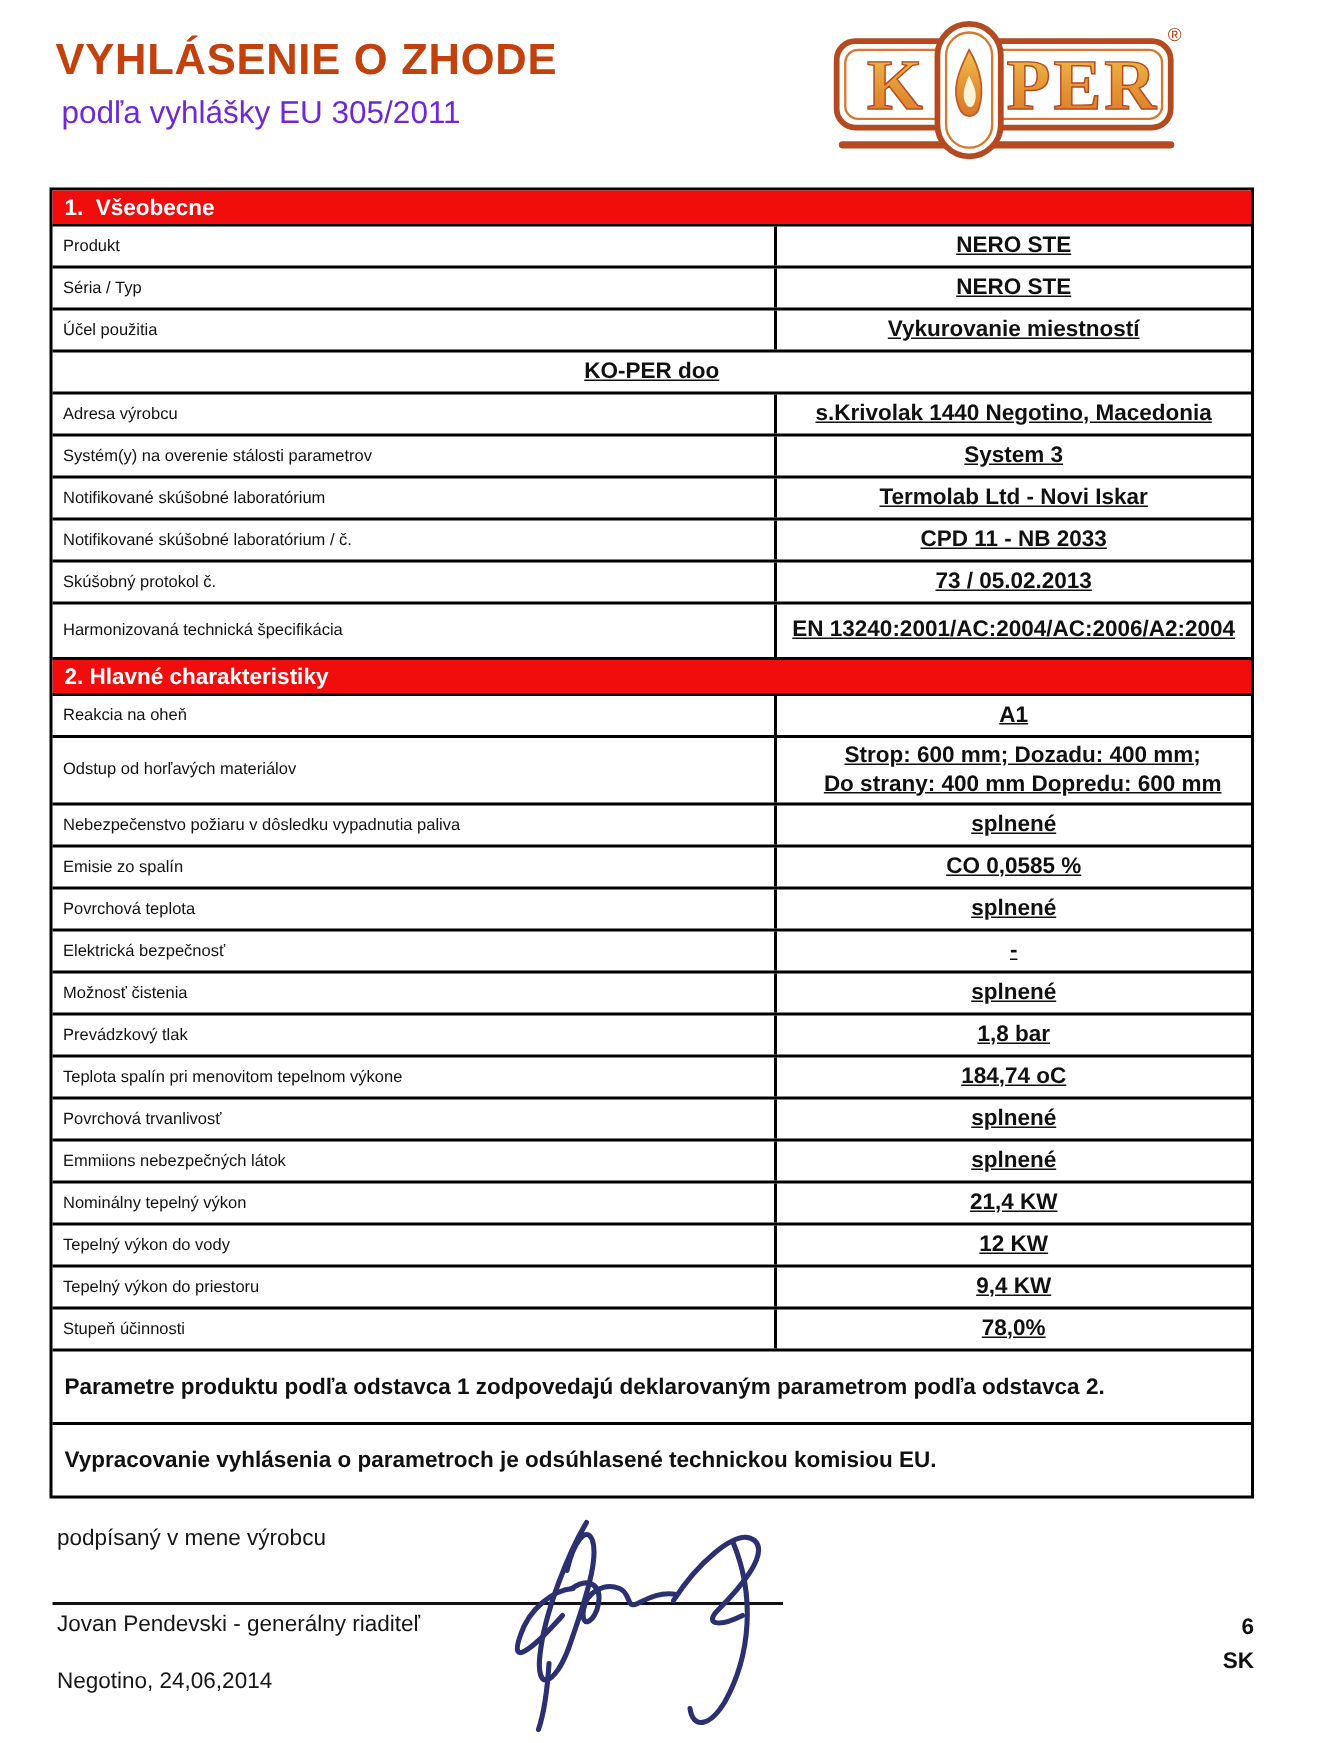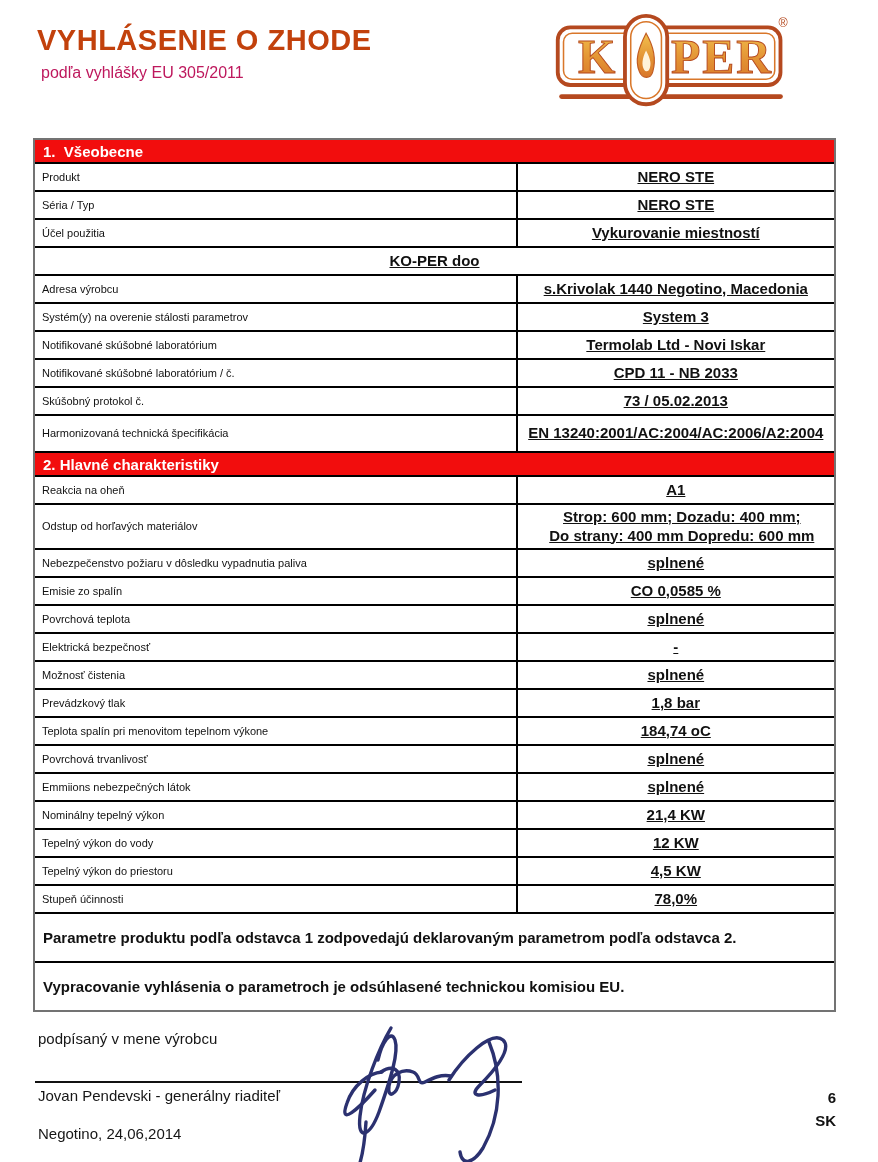--- a/index.html
+++ b/index.html
@@ -8,25 +8,25 @@
     font-family:"Liberation Sans", sans-serif; color:#111;
   }
   .page { position:absolute; inset:0; padding:22px 42px 0 33px; box-sizing:border-box; }
 
   
   .header { position:relative; height:95px; }
   .doc-title {
     margin:2px 0 0 4px; font-size:29px; font-weight:bold; letter-spacing:.5px;
     color:#c2410c;
   }
-  .doc-subtitle { margin:7px 0 0 8px; font-size:16px; color:#be185d; }
+  .doc-subtitle { margin:7px 0 0 8px; font-size:21px; color:#6d28d9; }
   .logo-wrap { position:absolute; top:-14px; right:44px; width:240px; height:104px; }
 
   
-  .doc-table { margin-top:19px; border:2px solid #737373; }
+  .doc-table { margin-top:6px; border:2px solid #000000; }
   .section-heading {
     background:#f20d0d; color:#ffffff; font-weight:bold; font-size:15px;
     min-height:22px; display:flex; align-items:center; padding:0 8px;
     border-top:2px solid #000; white-space:pre-wrap;
   }
   .doc-table > :first-child { border-top:none; }
   .row { display:flex; border-top:2px solid #000; min-height:26px; align-items:stretch; }
   .row-tall  { min-height:35px; }
   .row-xtall { min-height:43px;gap:12px; }
   .cell-label {
@@ -180,21 +180,21 @@
       <div class="row">
         <div class="cell-label">Nominálny tepelný výkon</div>
         <div class="cell-value">21,4 KW</div>
       </div>
       <div class="row">
         <div class="cell-label">Tepelný výkon do vody</div>
         <div class="cell-value">12 KW</div>
       </div>
       <div class="row">
         <div class="cell-label">Tepelný výkon do priestoru</div>
-        <div class="cell-value">4,5 KW</div>
+        <div class="cell-value">9,4 KW</div>
       </div>
       <div class="row">
         <div class="cell-label">Stupeň účinnosti</div>
         <div class="cell-value">78,0%</div>
       </div>
       <div class="statement-row">Parametre produktu podľa odstavca 1 zodpovedajú deklarovaným parametrom podľa odstavca 2.</div>
       <div class="statement-row">Vypracovanie vyhlásenia o parametroch je odsúhlasené technickou komisiou EU.</div>
     </div>
 
   <div class="footer">

